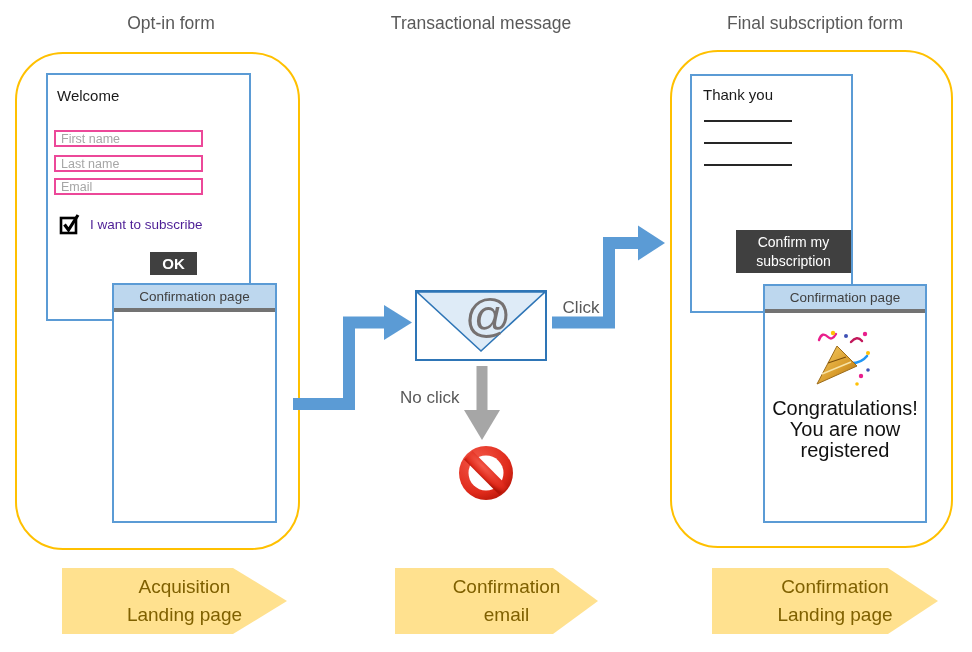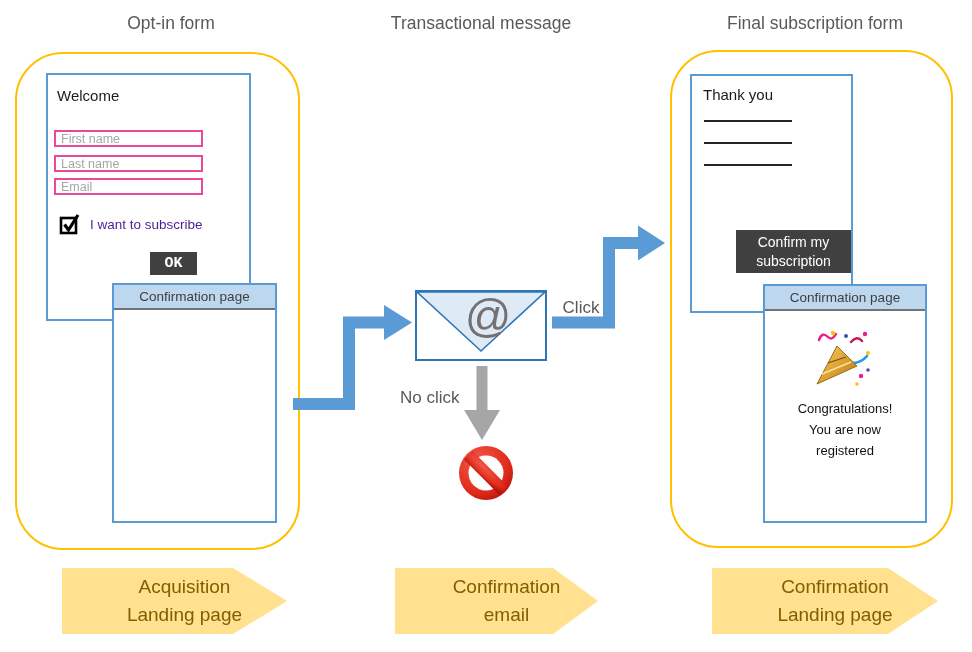--- a/index.html
+++ b/index.html
@@ -30,21 +30,21 @@
   .btn-orange{
     position:absolute;background:#404040;color:#ffffff;border:none;
     display:flex;align-items:center;justify-content:center;text-align:center;
     font-family:"Liberation Sans",sans-serif;cursor:pointer;
   }
   .window{
     position:absolute;background:#ffffff;border:2px solid #5B9BD5;
   }
   .window-titlebar{
     position:absolute;left:0;top:0;right:0;height:23px;
-    background:#BDD7EE;border-bottom:2px solid #737373;
+    background:#BDD7EE;border-bottom:4px solid #737373;
     display:flex;align-items:center;justify-content:center;
     font-size:13.5px;color:#404040;
   }
   .pre{white-space:pre-line;}
   .flow-label{font-size:17px;color:#595959;}
   .banner{
     position:absolute;top:568px;height:66px;background:#FFE18F;
     display:flex;align-items:center;justify-content:center;text-align:center;
     font-size:19px;line-height:28px;color:#7F6000;padding-left:20px;
   }
@@ -66,21 +66,21 @@
     <input class="mock-input" style="top: 55px;" placeholder="First name">
     <input class="mock-input" style="top: 80px;" placeholder="Last name">
     <input class="mock-input" style="top: 103px;" placeholder="Email">
     <span class="abs" style="left:11px;top:138px;width:21px;height:22px;">
       <svg width="21" height="22" viewBox="0 0 21 22">
         <rect x="2" y="5" width="15" height="15" fill="#ffffff" stroke="#000000" stroke-width="2.6"></rect>
         <path d="M5.5,11.5 L9.5,17 L19,2" stroke="#000000" stroke-width="3.2" fill="none"></path>
       </svg>
     </span>
     <div class="abs checkbox-label" style="left:42px;top:142px;">I want to subscribe</div>
-    <button class="btn-orange" style="left:102px;top:177px;width:47px;height:23px;font-size:15px;font-weight:bold;font-family:Liberation Mono, monospace;">OK</button>
+    <button class="btn-orange" style="left:102px;top:177px;width:47px;height:23px;font-size:15px;font-weight:bold;">OK</button>
   </div>
 
   <div class="window" style="left:112px;top:283px;width:161px;height:236px;">
     <div class="window-titlebar">Confirmation page</div>
   </div>
 
   <span class="abs" style="left:288px;top:298px;width:132px;height:117px;">
     <svg width="132" height="117" viewBox="0 0 132 117">
       <polyline points="5,106 61,106 61,24.5 96,24.5" fill="none" stroke="#5B9BD5" stroke-width="12"></polyline>
       <polygon points="96,7 96,42 124,24.5" fill="#5B9BD5"></polygon>
@@ -158,21 +158,21 @@
         <line x1="9" y1="48" x2="38" y2="36" stroke="#F7E3A6" stroke-width="1.4"></line>
         <circle cx="20" cy="7" r="2.2" fill="#FFC107"></circle>
         <circle cx="33" cy="10" r="2" fill="#3F51B5"></circle>
         <circle cx="52" cy="8" r="2.2" fill="#E91E8C"></circle>
         <circle cx="55" cy="27" r="2" fill="#FFC107"></circle>
         <circle cx="48" cy="50" r="2.2" fill="#E91E8C"></circle>
         <circle cx="55" cy="44" r="1.8" fill="#3F51B5"></circle>
         <circle cx="44" cy="58" r="1.8" fill="#FFC107"></circle>
       </svg>
     </span>
-    <div class="abs pre" style="left:0;top:112px;width:100%;text-align:center;font-size:13px;line-height:21px;color:#111;">Congratulations!
+    <div class="abs pre" style="left:0;top:112px;width:100%;text-align:center;font-size:20px;line-height:21px;color:#111;">Congratulations!
 You are now
 registered</div>
   </div>
 
   <div class="banner pre" style="left:62px;width:205px;padding-right:0;clip-path:polygon(0 0,171px 0,100% 50%,171px 100%,0 100%);">
     <span class="pre" style="display:block;width:171px;">Acquisition
 Landing page</span>
   </div>
   <div class="banner pre" style="left:395px;width:183px;clip-path:polygon(0 0,158px 0,100% 50%,158px 100%,0 100%);">
     <span class="pre" style="display:block;width:158px;">Confirmation

